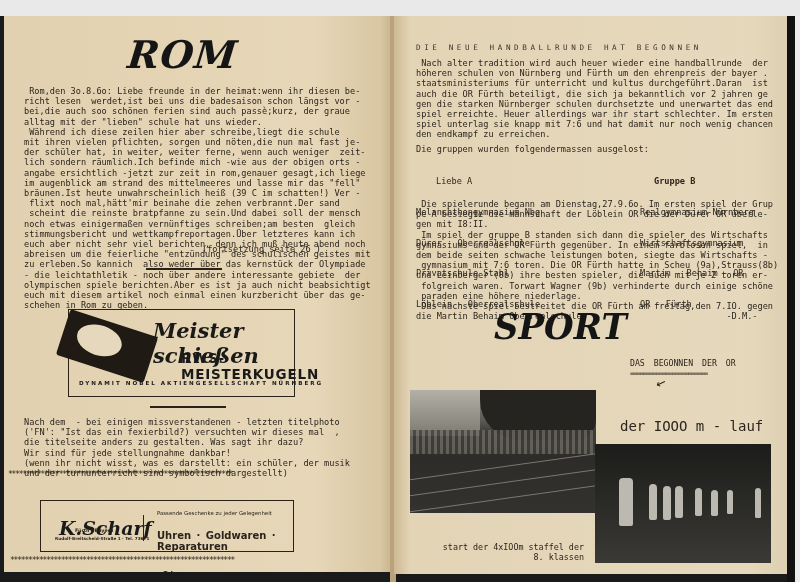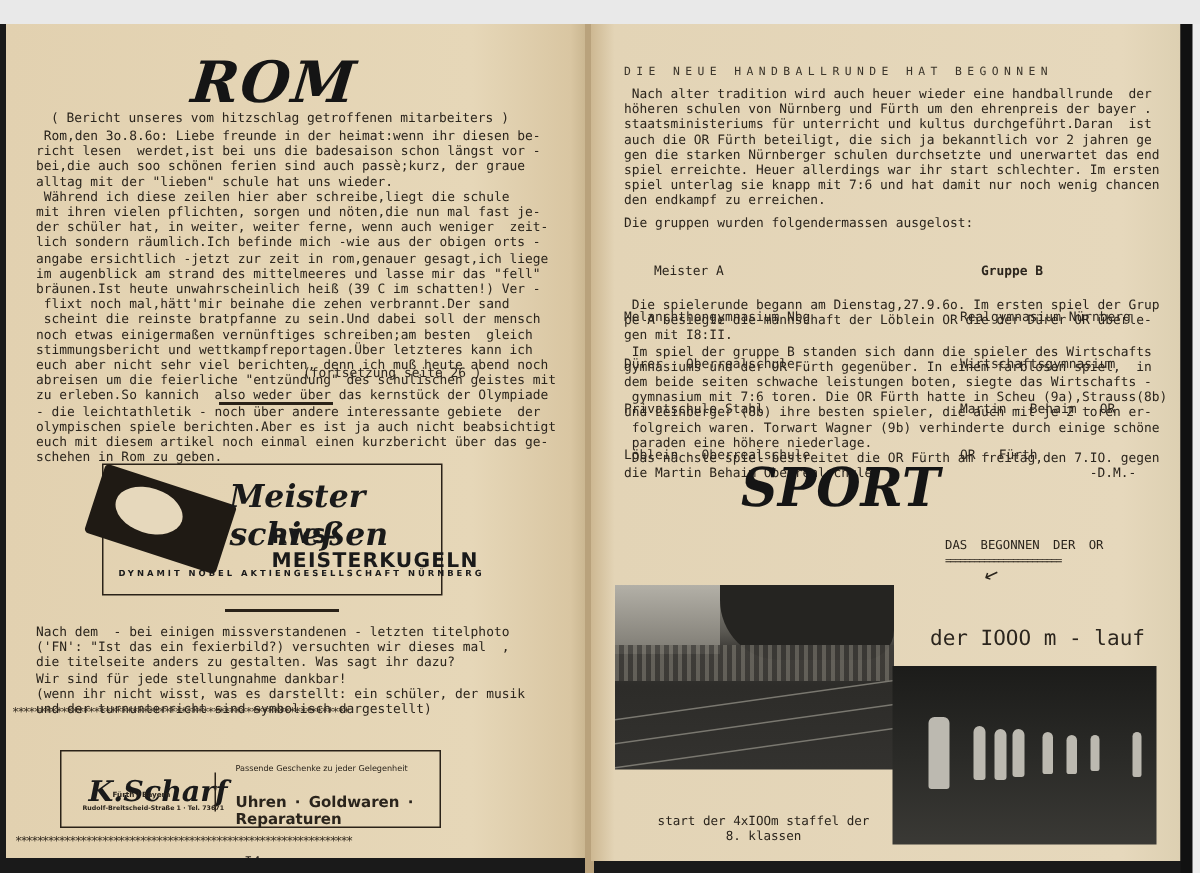--- a/index.html
+++ b/index.html
@@ -44,30 +44,29 @@
   .arrow{position:absolute;left:262px;top:360px;font-family:"DejaVu Sans",sans-serif;font-size:12px;transform:rotate(20deg);}
   .lauf{position:absolute;left:226px;top:405px;font-size:14px;}
   .photo{position:absolute;overflow:hidden;}
   .photo1{left:16px;top:374px;width:186px;height:123px;background:linear-gradient(180deg,#8d8a82 0%,#5b5953 25%,#3c3a36 35%,#2d2c29 55%,#33322f 100%);}
   .photo1 .bld{position:absolute;left:0;top:0;width:70px;height:46px;background:linear-gradient(180deg,#b3b0a7,#7d7a72);}
   .photo1 .trees{position:absolute;left:70px;top:0;width:116px;height:50px;background:#252421;border-radius:0 0 20px 40px;}
   .photo1 .crowd{position:absolute;left:0;top:40px;width:186px;height:24px;background:repeating-linear-gradient(90deg,#6e6b63 0 3px,#3f3d39 3px 6px);opacity:.8;}
   .photo1 .lane{position:absolute;left:-10px;height:1px;width:210px;background:#7a7870;transform:rotate(-8deg);}
   .photo2{left:201px;top:428px;width:176px;height:119px;background:linear-gradient(180deg,#1c1c1a 0%,#2a2a27 50%,#3a3935 100%);}
   .photo2 .runner{position:absolute;width:8px;height:30px;background:#bcb9b0;border-radius:4px 4px 2px 2px;}
-  .cap1{position:absolute;left:40px;top:505px;text-align:center;width:150px;font-size:8.4px;line-height:10.4px;}
+  .cap1{position:absolute;left:40px;top:505px;text-align:right;width:150px;font-size:8.4px;line-height:10.4px;}
 </style>
 </head>
 <body>
 
 <div class="topbar"></div>
 
 <div class="page left">
   <div class="title-rom">ROM</div>
-  <div class="mono t-sub">( Bericht unseres vom hitzschlag getroffenen mitarbeiters )</div>
   <div class="mono t-body" id="rom-body"><div> Rom,den 3o.8.6o: Liebe freunde in der heimat:wenn ihr diesen be-</div><div>richt lesen  werdet,ist bei uns die badesaison schon längst vor -</div><div>bei,die auch soo schönen ferien sind auch passè;kurz, der graue</div><div>alltag mit der "lieben" schule hat uns wieder.</div><div> Während ich diese zeilen hier aber schreibe,liegt die schule</div><div>mit ihren vielen pflichten, sorgen und nöten,die nun mal fast je-</div><div>der schüler hat, in weiter, weiter ferne, wenn auch weniger  zeit-</div><div>lich sondern räumlich.Ich befinde mich -wie aus der obigen orts -</div><div>angabe ersichtlich -jetzt zur zeit in rom,genauer gesagt,ich liege</div><div>im augenblick am strand des mittelmeeres und lasse mir das "fell"</div><div>bräunen.Ist heute unwahrscheinlich heiß (39 C im schatten!) Ver -</div><div> flixt noch mal,hätt'mir beinahe die zehen verbrannt.Der sand</div><div> scheint die reinste bratpfanne zu sein.Und dabei soll der mensch</div><div>noch etwas einigermaßen vernünftiges schreiben;am besten  gleich</div><div>stimmungsbericht und wettkampfreportagen.Über letzteres kann ich</div><div>euch aber nicht sehr viel berichten, denn ich muß heute abend noch</div><div>abreisen um die feierliche "entzündung" des schulischen geistes mit</div><div>zu erleben.So kannich  also weder über das kernstück der Olympiade</div><div>- die leichtathletik - noch über andere interessante gebiete  der</div><div>olympischen spiele berichten.Aber es ist ja auch nicht beabsichtigt</div><div>euch mit diesem artikel noch einmal einen kurzbericht über das ge-</div><div>schehen in Rom zu geben.</div></div>
   <div class="mono t-cont">(fortsetzung seite 26 )</div>
   <div class="rule" style="left:142px;top:252px;width:76px;"></div>
 
   <div class="ad1">
     <div class="box">
         <div class="oval"></div>
       </div>
     <div class="script">Meister schießen</div>
     <div class="brand">RWS-MEISTERKUGELN</div>
@@ -90,21 +89,21 @@
   <div class="mono pno" style="left:148px;top:554px;">- I4 -</div>
 </div>
 
 <div class="spine"></div>
 
 <div class="page right">
   <div class="r-head">DIE NEUE HANDBALLRUNDE HAT BEGONNEN</div>
   <div class="mono r-body1" id="intro-body"><div> Nach alter tradition wird auch heuer wieder eine handballrunde  der</div><div>höheren schulen von Nürnberg und Fürth um den ehrenpreis der bayer .</div><div>staatsministeriums für unterricht und kultus durchgeführt.Daran  ist</div><div>auch die OR Fürth beteiligt, die sich ja bekanntlich vor 2 jahren ge</div><div>gen die starken Nürnberger schulen durchsetzte und unerwartet das end</div><div>spiel erreichte. Heuer allerdings war ihr start schlechter. Im ersten</div><div>spiel unterlag sie knapp mit 7:6 und hat damit nur noch wenig chancen</div><div>den endkampf zu erreichen.</div></div>
   <div class="mono r-grp-intro">Die gruppen wurden folgendermassen ausgelost:</div>
   <div class="mono r-grp" style="left:22px;">
-    <div style="padding-left:20px;">Meister A</div>
+    <div style="padding-left:20px;">Liebe A</div>
     <div>Melanchthongymnasium Nbg</div>
     <div>Dürer - Oberrealschule</div>
     <div>Privatschule Stahl</div>
     <div>Löblein - Oberrealschule</div>
   </div>
   <div class="mono r-grp" style="left:246px;">
     <div style="padding-left:14px;font-weight:bold;">Gruppe B</div>
     <div>Realgymnasium Nürnberg</div>
     <div>Wirtschaftsgymnasium</div>
     <div>Martin - Behaim - OR</div>

